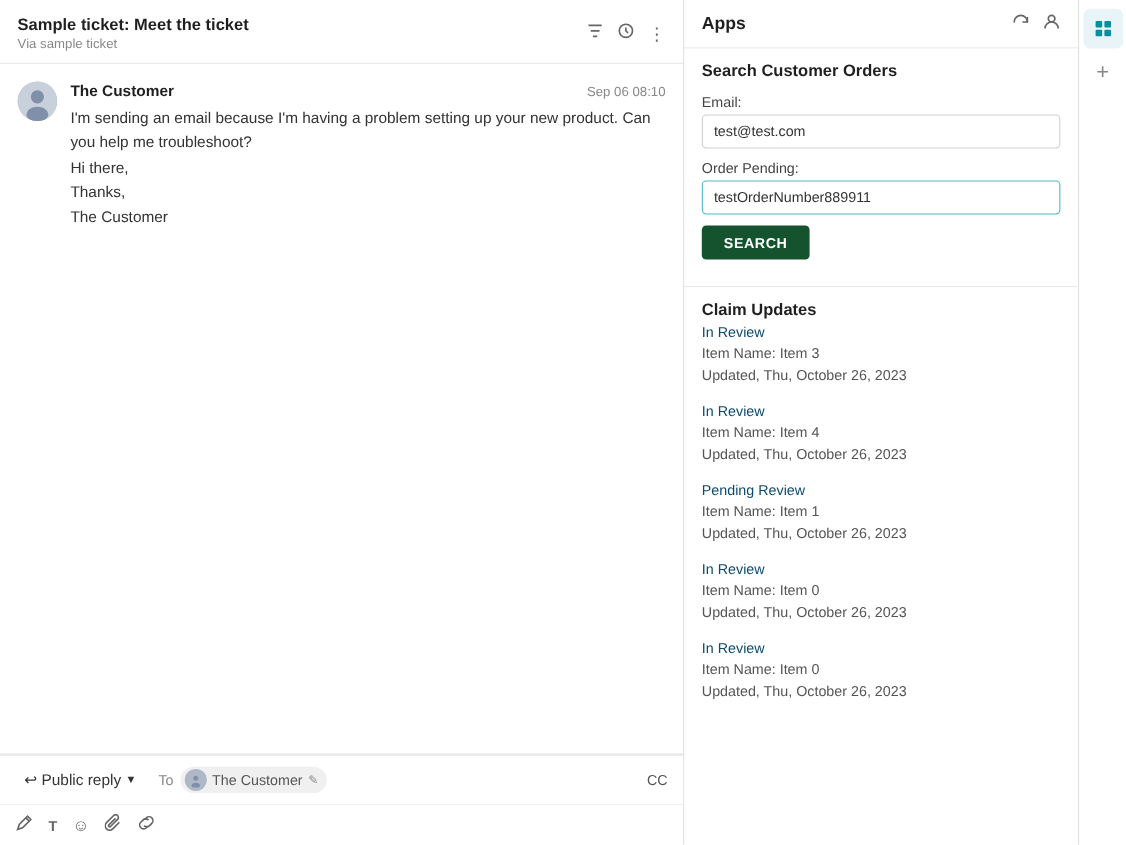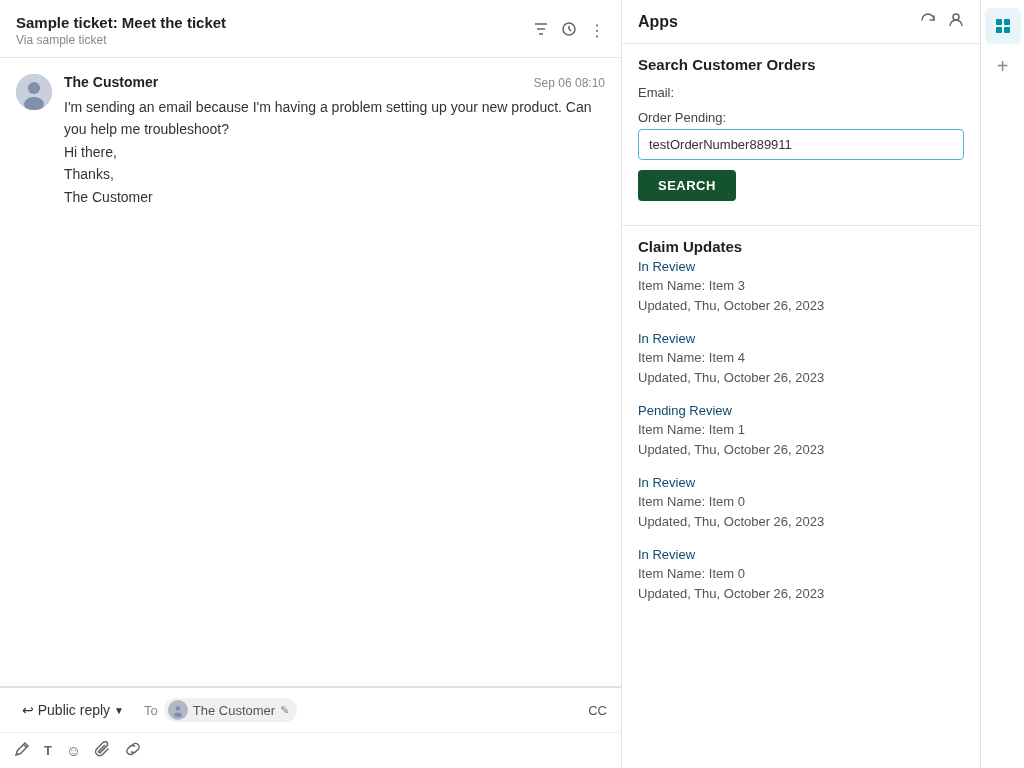--- a/index.html
+++ b/index.html
@@ -190,20 +190,21 @@
   </div>
 
   <div class="apps-content">
 
     <div class="route-section">
 
       <div class="search-orders">
         <div class="search-orders-title">Search Customer Orders</div>
         <div class="form-group">
           <div class="form-label">Email:</div>
+          <input class="form-input" type="text" value="test@test.com" style="">
         </div>
         <div class="form-group">
           <div class="form-label">Order Pending:</div>
           <input class="form-input" type="text" style="border-color: rgb(77, 184, 200);" value="testOrderNumber889911">
         </div>
         <button class="search-btn">SEARCH</button>
       </div>
     </div>
 
     <div class="claim-updates">

